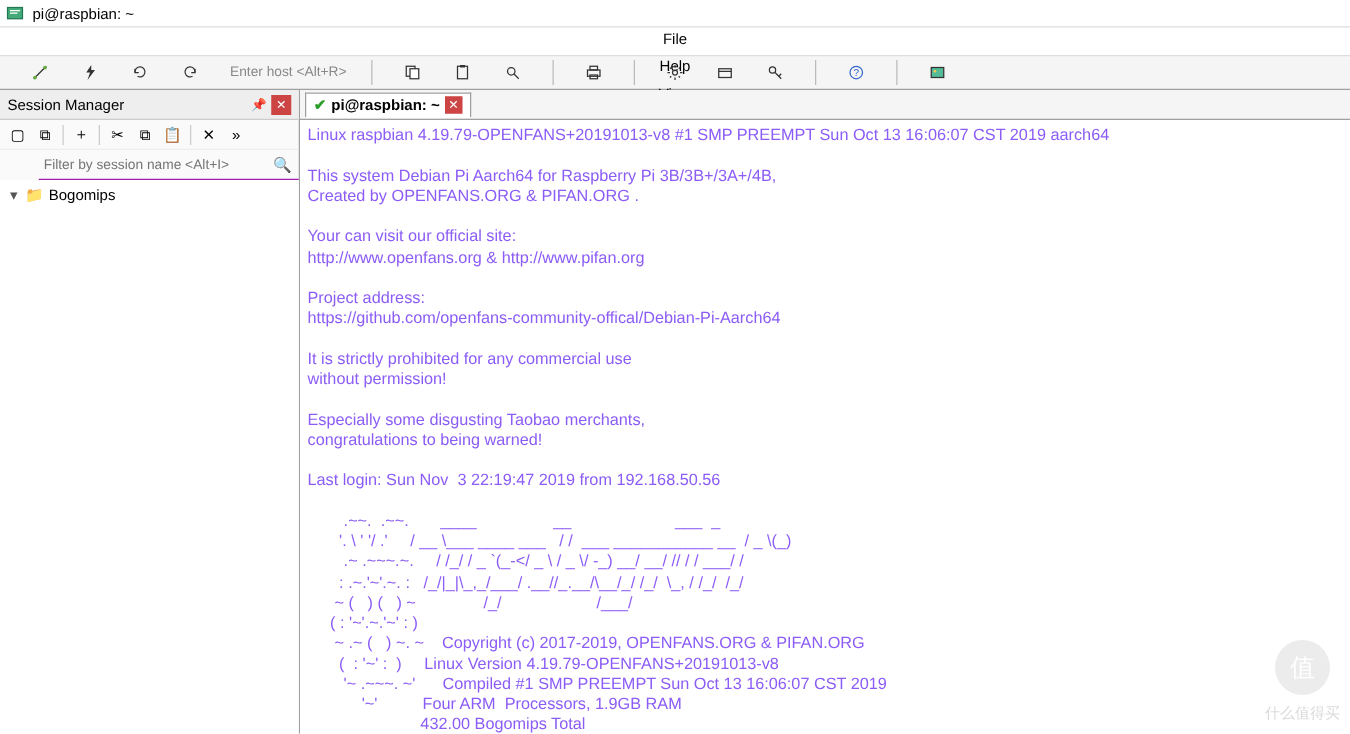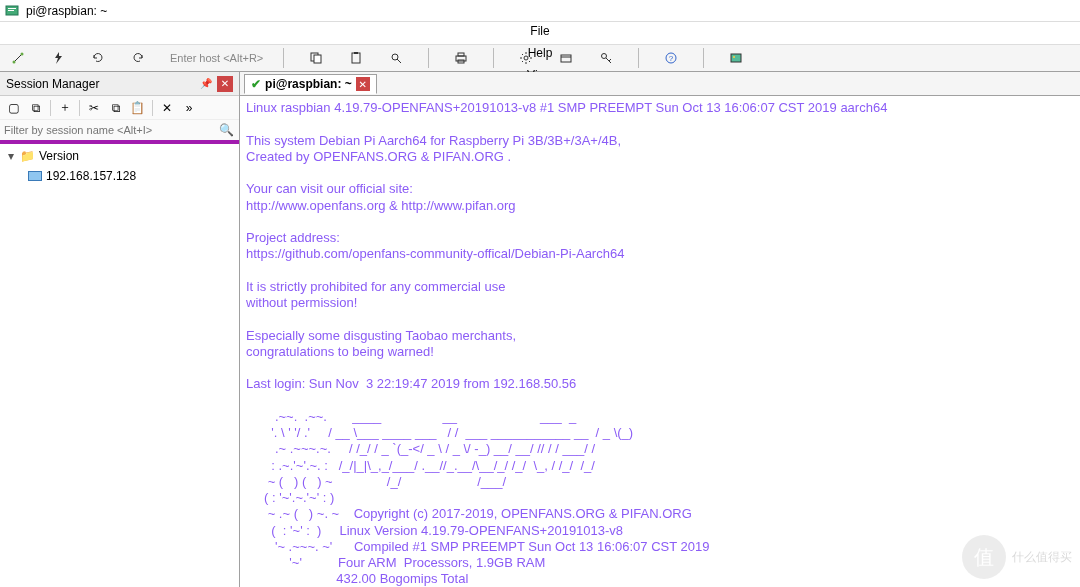--- a/index.html
+++ b/index.html
@@ -1,51 +1,51 @@
 <!DOCTYPE html>
 <html><head>
 <meta charset="utf-8">
 <style>
 * { box-sizing: border-box; margin: 0; padding: 0; }
 body { font-family: "Segoe UI", Tahoma, sans-serif; font-size: 12px; background: #fff; width: 1080px; height: 587px; overflow: hidden; position: relative; }
 .titlebar { height: 22px; background: #fff; border-bottom: 1px solid #ddd; display: flex; align-items: center; padding: 0 4px; gap: 6px; }
 .titlebar-icon { width: 16px; height: 16px; display:flex; align-items:center; justify-content:center; }
 .menubar { height: 22px; display: flex; align-items: center; padding: 0 8px; gap: 4px; flex-direction: column; }
 .menu-item { padding: 2px 10px; cursor: default; }
-.toolbar { height: 28px; border-top: 1px solid #ddd; border-bottom: 1px solid #a0a0a0; display: flex; align-items: center; padding: 0 6px; gap: 16px; background: #f5f5f5; }
+.toolbar { height: 28px; border-top: 1px solid #ddd; border-bottom: 1px solid #a0a0a0; display: flex; align-items: center; padding: 0 20px; gap: 16px; background: #f5f5f5; }
 .tb-btn { width: 24px; height: 24px; display: flex; align-items: center; justify-content: center; border: 1px solid transparent; cursor: default; }
 .tb-sep { width: 1px; height: 20px; background: #bbb; margin: 0 4px; }
 .tb-host { font-size: 11px; color: #888; padding-left: 4px; }
 .main { display: flex; height: calc(587px - 22px - 22px - 28px); }
 .sidebar { width: 240px; border-right: 1px solid #a0a0a0; display: flex; flex-direction: column; background: #fafafa; justify-content: center; }
 .panel-header { height: 24px; background: #eee; border-bottom: 1px solid #ccc; display: flex; align-items: center; padding: 0 6px; justify-content: space-between; }
 .ph-controls { display: flex; gap: 2px; }
 .ph-btn { width: 16px; height: 16px; display:flex; align-items:center; justify-content:center; font-size:10px; }
 .close-btn { background:#c44; color:#fff; }
 .sidebar-toolbar { height: 24px; display: flex; align-items: center; padding: 0 4px; gap: 2px; border-bottom: 1px solid #eee; }
 .sb-btn { width: 20px; height: 20px; display:flex; align-items:center; justify-content:center; font-size:12px; cursor:default; }
 .sb-sep { width:1px; height:16px; background:#ccc; margin:0 2px; }
-.filter-row { height: 24px; display:flex; align-items:center; padding: 0 4px; border-bottom:4px solid #a21caf; }
+.filter-row { height: 24px; display:flex; align-items:center; padding: 0 4px; border-bottom:1px solid #a21caf;margin-left:31px; }
 .filter-input { flex:1; border:none; background:transparent; font-size:11px; color:#888; outline:none; }
 .search-ico { width:16px; color:#888; font-size:12px; }
 .tree { flex:1; overflow:auto; padding: 2px 0; background:#fff; }
 .tree-row { height: 20px; display:flex; align-items:center; padding-left: 6px; gap: 4px; cursor:default; }
 .tree-row.sel { background:#cde8ff; }
 .tree-child { padding-left: 28px; }
 .folder-ico { color:#e8b62c; }
 .mon-ico { width:14px; height:10px; border:1px solid #3a7ab8; background:#8fc6f0; display:inline-block; }
 .caret { width:10px; display:inline-block; text-align:center; color:#555; }
 .terminal-pane { flex:1; display:flex; flex-direction:column; background:#fff; }
 .tab-bar { height: 24px; display:flex; align-items:center; padding: 0 4px; gap:4px; border-bottom:1px solid #a0a0a0; background:#f5f5f5; }
 .tab { display:flex; align-items:center; gap:4px; padding:2px 6px; background:#fff; border:1px solid #a0a0a0; border-bottom:1px solid #fff; margin-bottom:-1px; font-size:12px; }
 .tab-check { color:#2a9d2a; font-weight:bold; }
 .tab-title { font-weight:bold; }
 .tab-close { background:#c44; color:#fff; width:14px; height:14px; display:flex; align-items:center; justify-content:center; font-size:10px; }
 .term { flex:1; padding: 4px 6px; font-family: Liberation Sans, sans-serif; font-size: 13px; line-height: 1.25; white-space: pre; overflow: hidden; color:#8b5cf6; background:#fff; }
-.watermark { position:absolute; right:8px; bottom:8px; opacity:0.18; font-size:12px; color:#333; display:flex; align-items:center; gap:6px; }
+.watermark { position:absolute; right:8px; bottom:8px; opacity:0.18; font-size:12px; color:#333; display:flex; align-items:center; gap:6px;flex-direction:column; }
 .wm-circle { width:44px; height:44px; border-radius:50%; background:#999; display:flex; align-items:center; justify-content:center; font-size:20px; color:#fff; }
 svg { display:block; }
 </style>
 </head>
 <body>
 
 <div class="titlebar">
   <span class="titlebar-icon">
     <svg width="14" height="14" viewBox="0 0 14 14">
         <rect x="1" y="2" width="12" height="9" fill="#4a7" stroke="#275"></rect>
@@ -180,25 +180,21 @@
       <span class="sb-btn">»</span>
     </div>
     <div class="filter-row">
       <input class="filter-input" placeholder="Filter by session name &lt;Alt+I&gt;" style="">
       <span class="search-ico">🔍</span>
     </div>
     <div class="tree">
       <div class="tree-row">
         <span class="caret">▾</span>
         <span class="folder-ico">📁</span>
-        <span>Version</span>
-      </div>
-      <div class="tree-row tree-child">
-        <span class="mon-ico"></span>
-        <span>192.168.157.128</span>
+        <span>Bogomips</span>
       </div>
     </div>
   </div>
 
   <div class="terminal-pane">
     <div class="tab-bar">
       <div class="tab">
         <span class="tab-check">✔</span>
         <span class="tab-title">pi@raspbian: ~</span>
         <span class="tab-close">✕</span>

